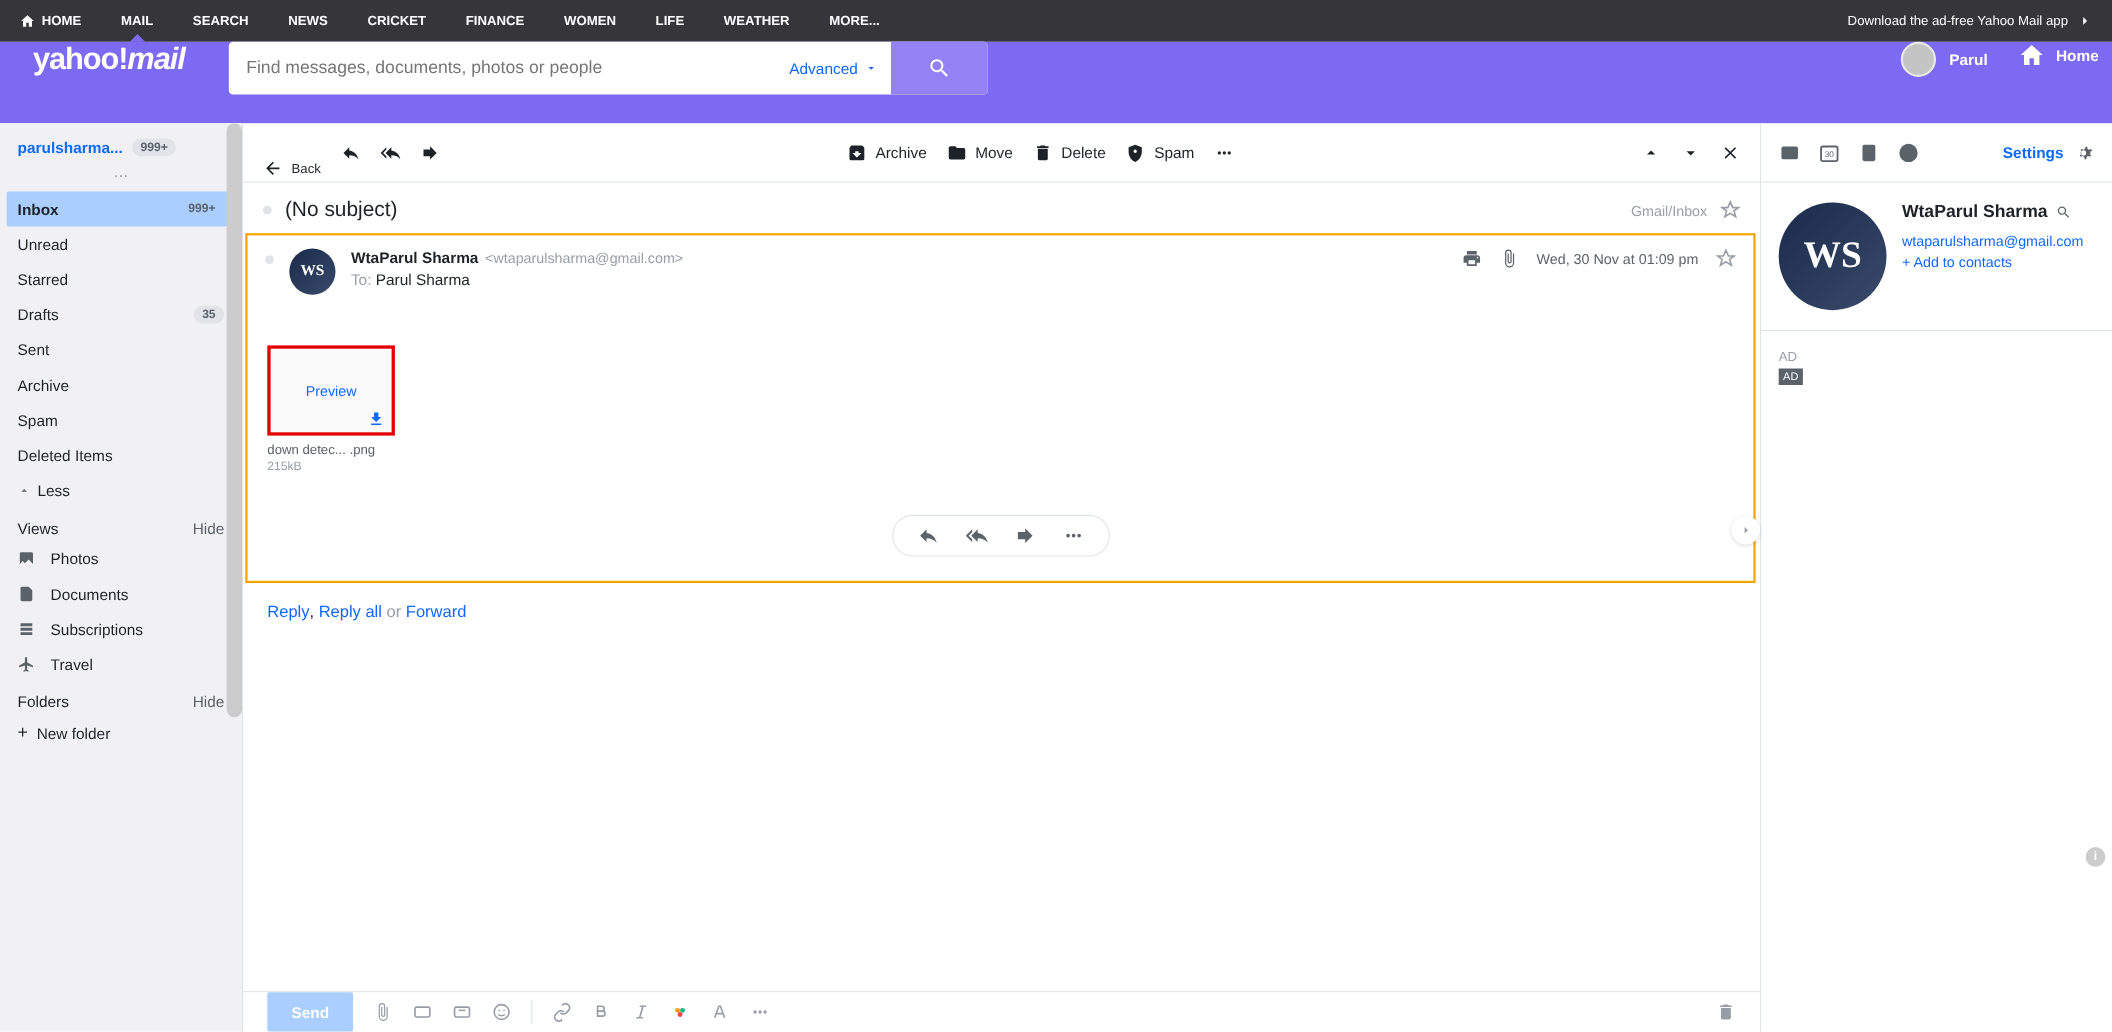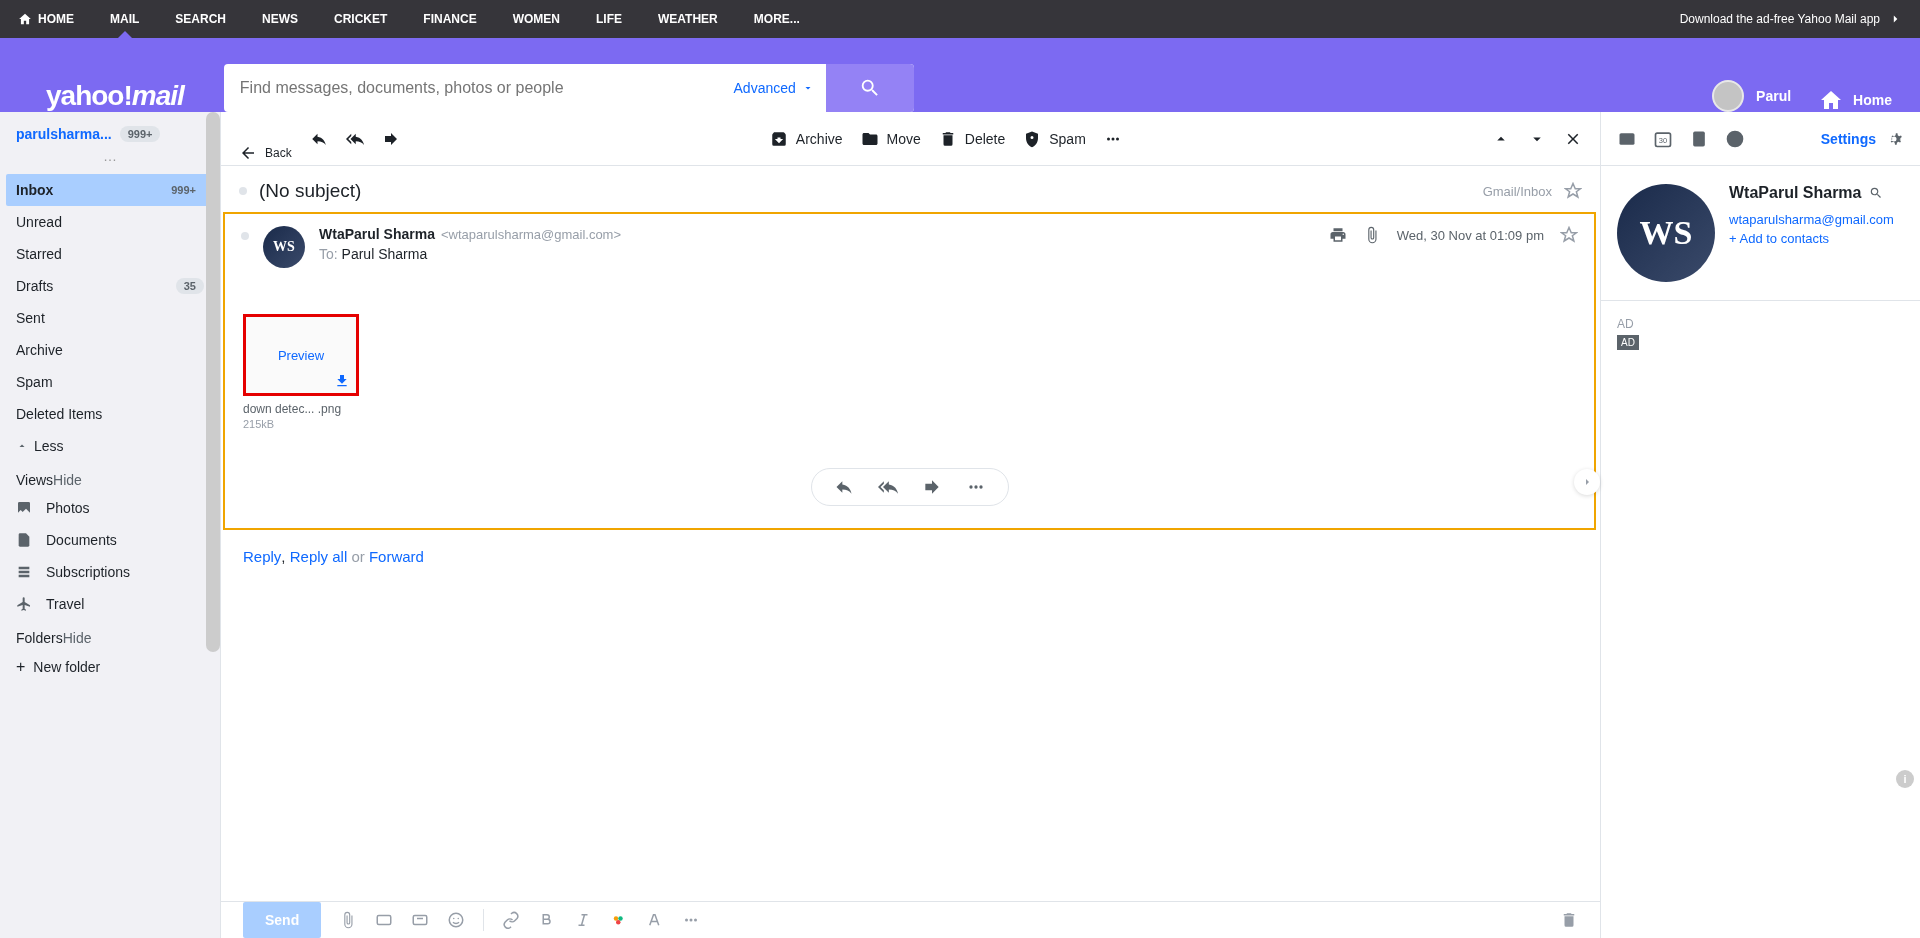--- a/index.html
+++ b/index.html
@@ -7,21 +7,21 @@
 
 
 .topnav { background: #36353a; height: 38px; display: flex; align-items: center; padding: 0 18px; color: #fff; font-size: 12px; font-weight: bold; }
 .topnav .nav-items { display: flex; gap: 36px; align-items: center; }
 .topnav .nav-item { display: flex; align-items: center; gap: 6px; cursor: pointer; position: relative; }
 .topnav .nav-item.active::after { content: ''; position: absolute; bottom: -12px; left: 50%; transform: translateX(-50%); border-left: 7px solid transparent; border-right: 7px solid transparent; border-bottom: 7px solid #7c6af2; }
 .topnav .spacer { flex: 1; }
 .topnav .promo { font-weight: normal; display: flex; align-items: center; gap: 8px; cursor: pointer; }
 
 
-.header { background: #7c6af2; height: 74px; display: flex; align-items: flex-end; padding: 0 28px; }
+.header { background: #7c6af2; height: 74px; display: flex; align-items: flex-start; padding: 0 12px; }
 .logo { color: #fff; font-size: 28px; font-weight: bold; font-style: italic; letter-spacing: -1px; margin-right: 40px; margin-left: 18px; }
 .logo .y { font-style: normal; }
 .searchbox { display: flex; align-items: center; background: #fff; border-radius: 4px; height: 48px; width: 690px; }
 .searchbox input { border: none; outline: none; flex: 1; padding: 0 16px; font-size: 16px; background: transparent; }
 .searchbox .adv { color: #0f69ff; font-size: 14px; padding: 0 12px; display: flex; align-items: center; gap: 6px; cursor: pointer; }
 .searchbox .searchbtn { width: 88px; height: 48px; background: #9482f5; display: flex; align-items: center; justify-content: center; cursor: pointer; border-radius: 0 4px 4px 0; }
 .header .spacer { flex: 1; }
 .header .user { display: flex; align-items: center; gap: 12px; color: #fff; font-weight: bold; }
 .header .avatar { width: 32px; height: 32px; border-radius: 50%; background: #c4c4c4; border: 2px solid #e8e8e8; }
 .header .home { display: flex; align-items: center; gap: 10px; margin-left: 28px; color: #fff; font-weight: bold; cursor: pointer; }
@@ -32,21 +32,21 @@
 .compose { width: 100%; height: 40px; background: #0f69ff; color: #fff; border: none; font-size: 15px; font-weight: bold; border-radius: 2px; cursor: pointer; margin-bottom: 18px; }
 .account { display: flex; align-items: center; gap: 8px; margin-bottom: 6px; }
 .account .name { color: #0f69ff; font-weight: bold; font-size: 14px; overflow: hidden; text-overflow: ellipsis; white-space: nowrap; max-width: 120px; }
 .account .badge { background: #e0e4e9; border-radius: 10px; padding: 2px 8px; font-size: 11px; font-weight: bold; color: #5b636a; }
 .account-dots { text-align: center; color: #999; font-size: 14px; margin-bottom: 10px; }
 .folder { display: flex; align-items: center; justify-content: space-between; padding: 8px 10px; margin: 0 -10px; cursor: pointer; font-size: 14px; color: #1d2228; }
 .folder.active { background: #a9ceff; font-weight: bold; border-radius: 2px; }
 .folder .count { background: #e0e4e9; border-radius: 10px; padding: 2px 8px; font-size: 11px; font-weight: bold; color: #5b636a; }
 .folder.active .count { background: transparent; }
 .less { display: flex; align-items: center; gap: 6px; padding: 8px 0; color: #1d2228; cursor: pointer; font-size: 14px; }
-.section-head { display: flex; padding: 10px 0 4px; color: #1d2228; font-size: 14px; }
+.section-head { display: flex; justify-content: space-between; padding: 10px 0 4px; color: #1d2228; font-size: 14px; }
 .section-head .hide { color: #5b636a; cursor: pointer; }
 .view-item { display: flex; align-items: center; gap: 14px; padding: 8px 0; cursor: pointer; color: #1d2228; }
 .view-item svg { width: 16px; height: 16px; fill: #5b636a; }
 .newfolder { display: flex; align-items: center; gap: 8px; padding: 8px 0; cursor: pointer; }
 .sidebar-scroll { position: absolute; right: 0; top: 0; width: 14px; height: 540px; background: #ccc; border-radius: 7px; }
 
 
 .content { flex: 1; display: flex; flex-direction: column; border-left: 1px solid #e0e4e9; }
 .toolbar { height: 54px; display: flex; align-items: center; padding: 0 18px; border-bottom: 1px solid #e0e4e9; gap: 18px; }
 .toolbar .back { display: flex; align-items: center; gap: 8px; cursor: pointer; font-size: 12px; margin-top: 28px; }

